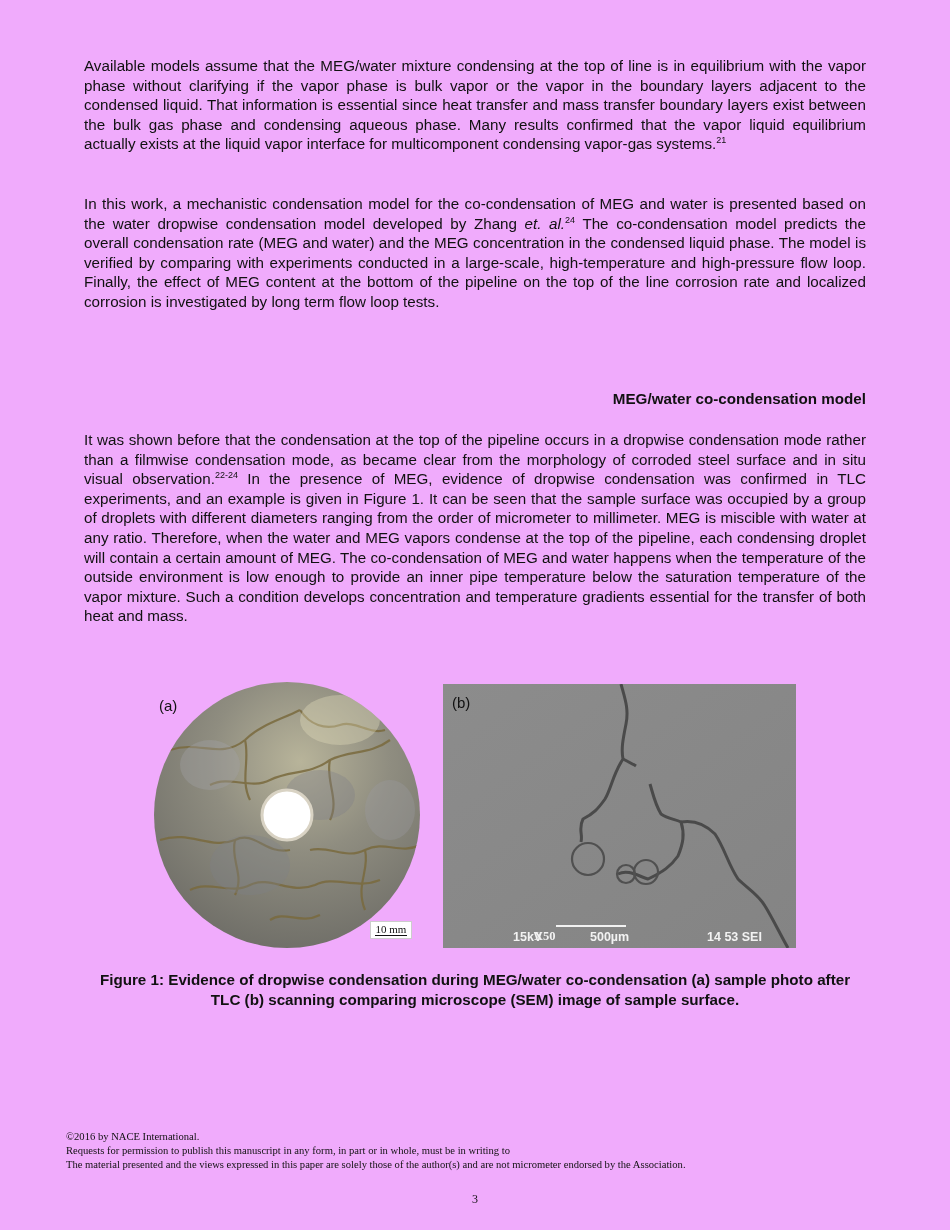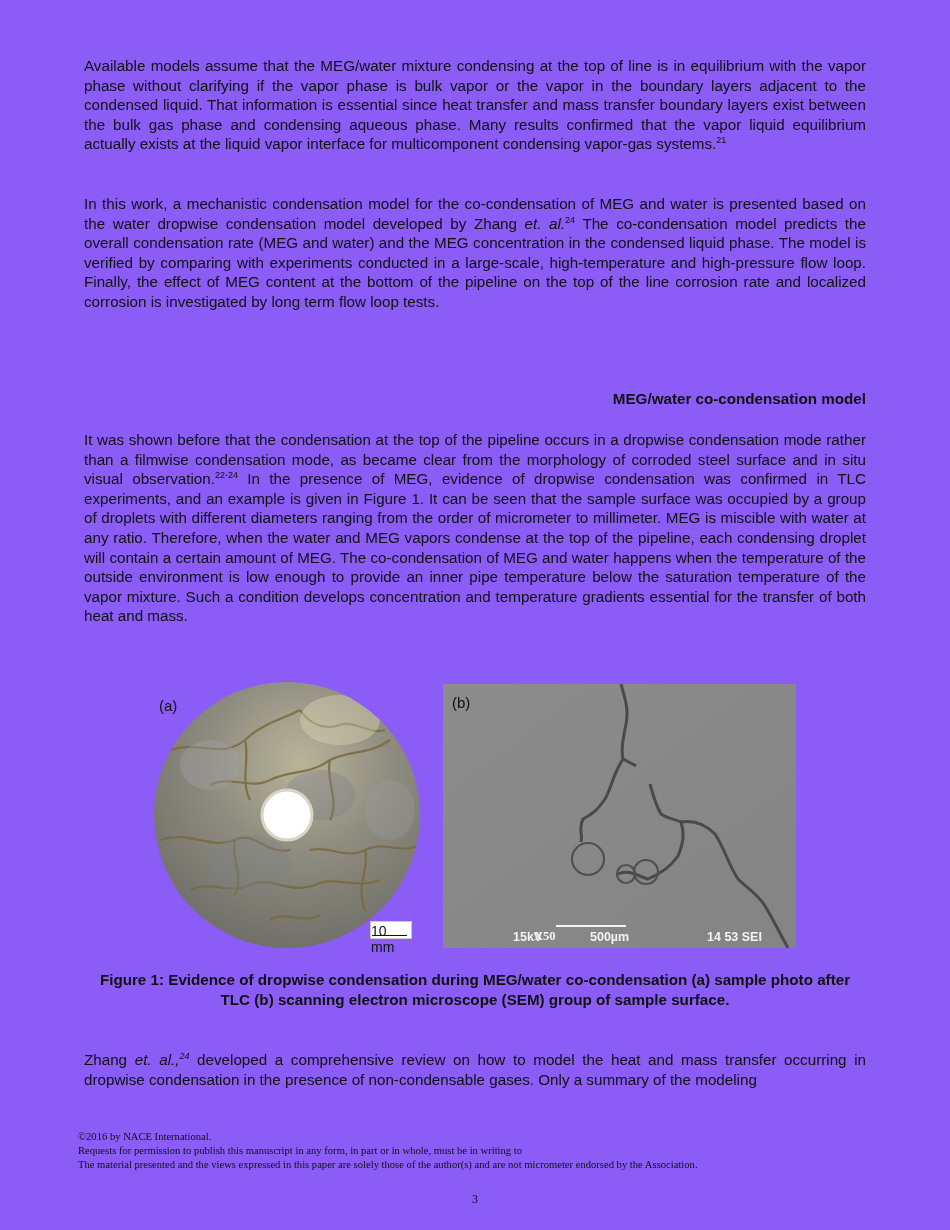--- a/index.html
+++ b/index.html
@@ -1,17 +1,17 @@
 <!DOCTYPE html>
 <html><head>
 <meta charset="utf-8">
 <style>
   html, body { margin:0; padding:0; background:#ffffff; }
   body { width:950px; height:1230px; position:relative; overflow:hidden; }
-  .page { position:absolute; left:0; top:0; width:950px; height:1230px; background:#8b5cf6; }
+  .page { position:absolute; left:0; top:0; width:950px; height:1230px; background:#f0abfc; }
   .para {
     position:absolute; left:84px; width:782px;
     font-family:"Liberation Sans", sans-serif; font-size:15.2px; line-height:19.6px;
     color:#111; text-align:justify; margin:0;
   }
   .para sup { font-size:9px; line-height:0; vertical-align:6px; }
   .para i { font-style:italic; }
   .heading {
     position:absolute; left:84px; width:782px; top:390px;
     font-family:"Liberation Sans", sans-serif; font-size:15.2px; font-weight:bold;
@@ -20,31 +20,31 @@
   .fig-label {
     position:absolute; font-family:"Liberation Sans", sans-serif; font-size:15px; color:#111;
   }
   .caption {
     position:absolute; left:84px; width:782px; top:970px;
     font-family:"Liberation Sans", sans-serif; font-size:15.2px; line-height:20px; font-weight:bold;
     text-align:center; color:#111; margin:0;
   }
   .footer {
     position:absolute; left:66px; top:1130px; width:820px;
-    font-family:"Liberation Serif", serif; font-size:10.6px; line-height:14px; color:#111;margin-left:12px;
+    font-family:"Liberation Serif", serif; font-size:10.6px; line-height:14px; color:#111;
   }
   .pagenum {
     position:absolute; left:0; width:950px; top:1192px; text-align:center;
     font-family:"Liberation Serif", serif; font-size:12px; color:#111;
   }
   .disc-wrap { position:absolute; left:150px; top:680px; width:290px; height:275px; }
   .sem-wrap { position:absolute; left:443px; top:684px; width:353px; height:264px; overflow:hidden; background:#8a8a8a; }
   .sem-text { position:absolute; bottom:4px; font-family:"Liberation Sans", sans-serif; font-weight:bold; font-size:12.5px; color:#f2f2f2; }
   .scale-box { position:absolute; left:370px; top:921px; width:42px; height:18px; background:#fff; border:1px solid #ccc; box-sizing:border-box; }
-  .scale-text { position:absolute; left:0; width:100%; top:1px; font-family:Liberation Sans, sans-serif; font-size:14px; color:#111; }
+  .scale-text { position:absolute; left:0; width:100%; top:1px; text-align:center; font-family:Liberation Serif, serif; font-size:11px; color:#111; }
   .scale-bar { position:absolute; left:4px; right:4px; bottom:2px; height:1.5px; background:#111; }
 </style>
 </head>
 <body>
 
 <div class="page">
 
   <p class="para" style="top:56px;">Available models assume that the MEG/water mixture condensing at the top of line is in equilibrium with the vapor phase without clarifying if the vapor phase is bulk vapor or the vapor in the boundary layers adjacent to the condensed liquid. That information is essential since heat transfer and mass transfer boundary layers exist between the bulk gas phase and condensing aqueous phase. Many results confirmed that the vapor liquid equilibrium actually exists at the liquid vapor interface for multicomponent condensing vapor-gas systems.<sup>21</sup></p>
   <p class="para" style="top:194px;">In this work, a mechanistic condensation model for the co-condensation of MEG and water is presented based on the water dropwise condensation model developed by Zhang <i>et. al.</i><sup>24</sup> The co-condensation model predicts the overall condensation rate (MEG and water) and the MEG concentration in the condensed liquid phase. The model is verified by comparing with experiments conducted in a large-scale, high-temperature and high-pressure flow loop. Finally, the effect of MEG content at the bottom of the pipeline on the top of the line corrosion rate and localized corrosion is investigated by long term flow loop tests.</p>
 
@@ -116,23 +116,22 @@
       </g>
       <line x1="113" y1="242" x2="183" y2="242" stroke="#f2f2f2" stroke-width="2"></line>
     </svg>
     <div class="sem-text" style="left:34px;margin-left:36px;">15kV</div>
     <div class="sem-text" style="left:91px;font-family:Liberation Serif, serif;">X50</div>
     <div class="sem-text" style="left:147px;">500µm</div>
     <div class="sem-text" style="left:264px;">14 53 SEI</div>
     <div class="fig-label" style="left:9px; top:10px;">(b)</div>
   </div>
 
-  <p class="caption">Figure 1:  Evidence of dropwise condensation during MEG/water co-condensation (a) sample photo after TLC (b) scanning electron microscope (SEM) group of sample surface.</p>
+  <p class="caption">Figure 1:  Evidence of dropwise condensation during MEG/water co-condensation (a) sample photo after TLC (b) scanning comparing microscope (SEM) image of sample surface.</p>
 
-  <p class="para" style="top:1050px;">Zhang <i>et. al.,</i><sup><i>24</i></sup> developed a comprehensive review on how to model the heat and mass transfer occurring in dropwise condensation in the presence of non-condensable gases. Only a summary of the modeling</p>
 
   <div class="footer">
     <div>©2016 by NACE International.</div>
     <div>Requests for permission to publish this manuscript in any form, in part or in whole, must be in writing to</div>
     <div>The material presented and the views expressed in this paper are solely those of the author(s) and are not micrometer endorsed by the Association.</div>
   </div>
   <div class="pagenum">3</div>
 </div>
 
 </body></html>

